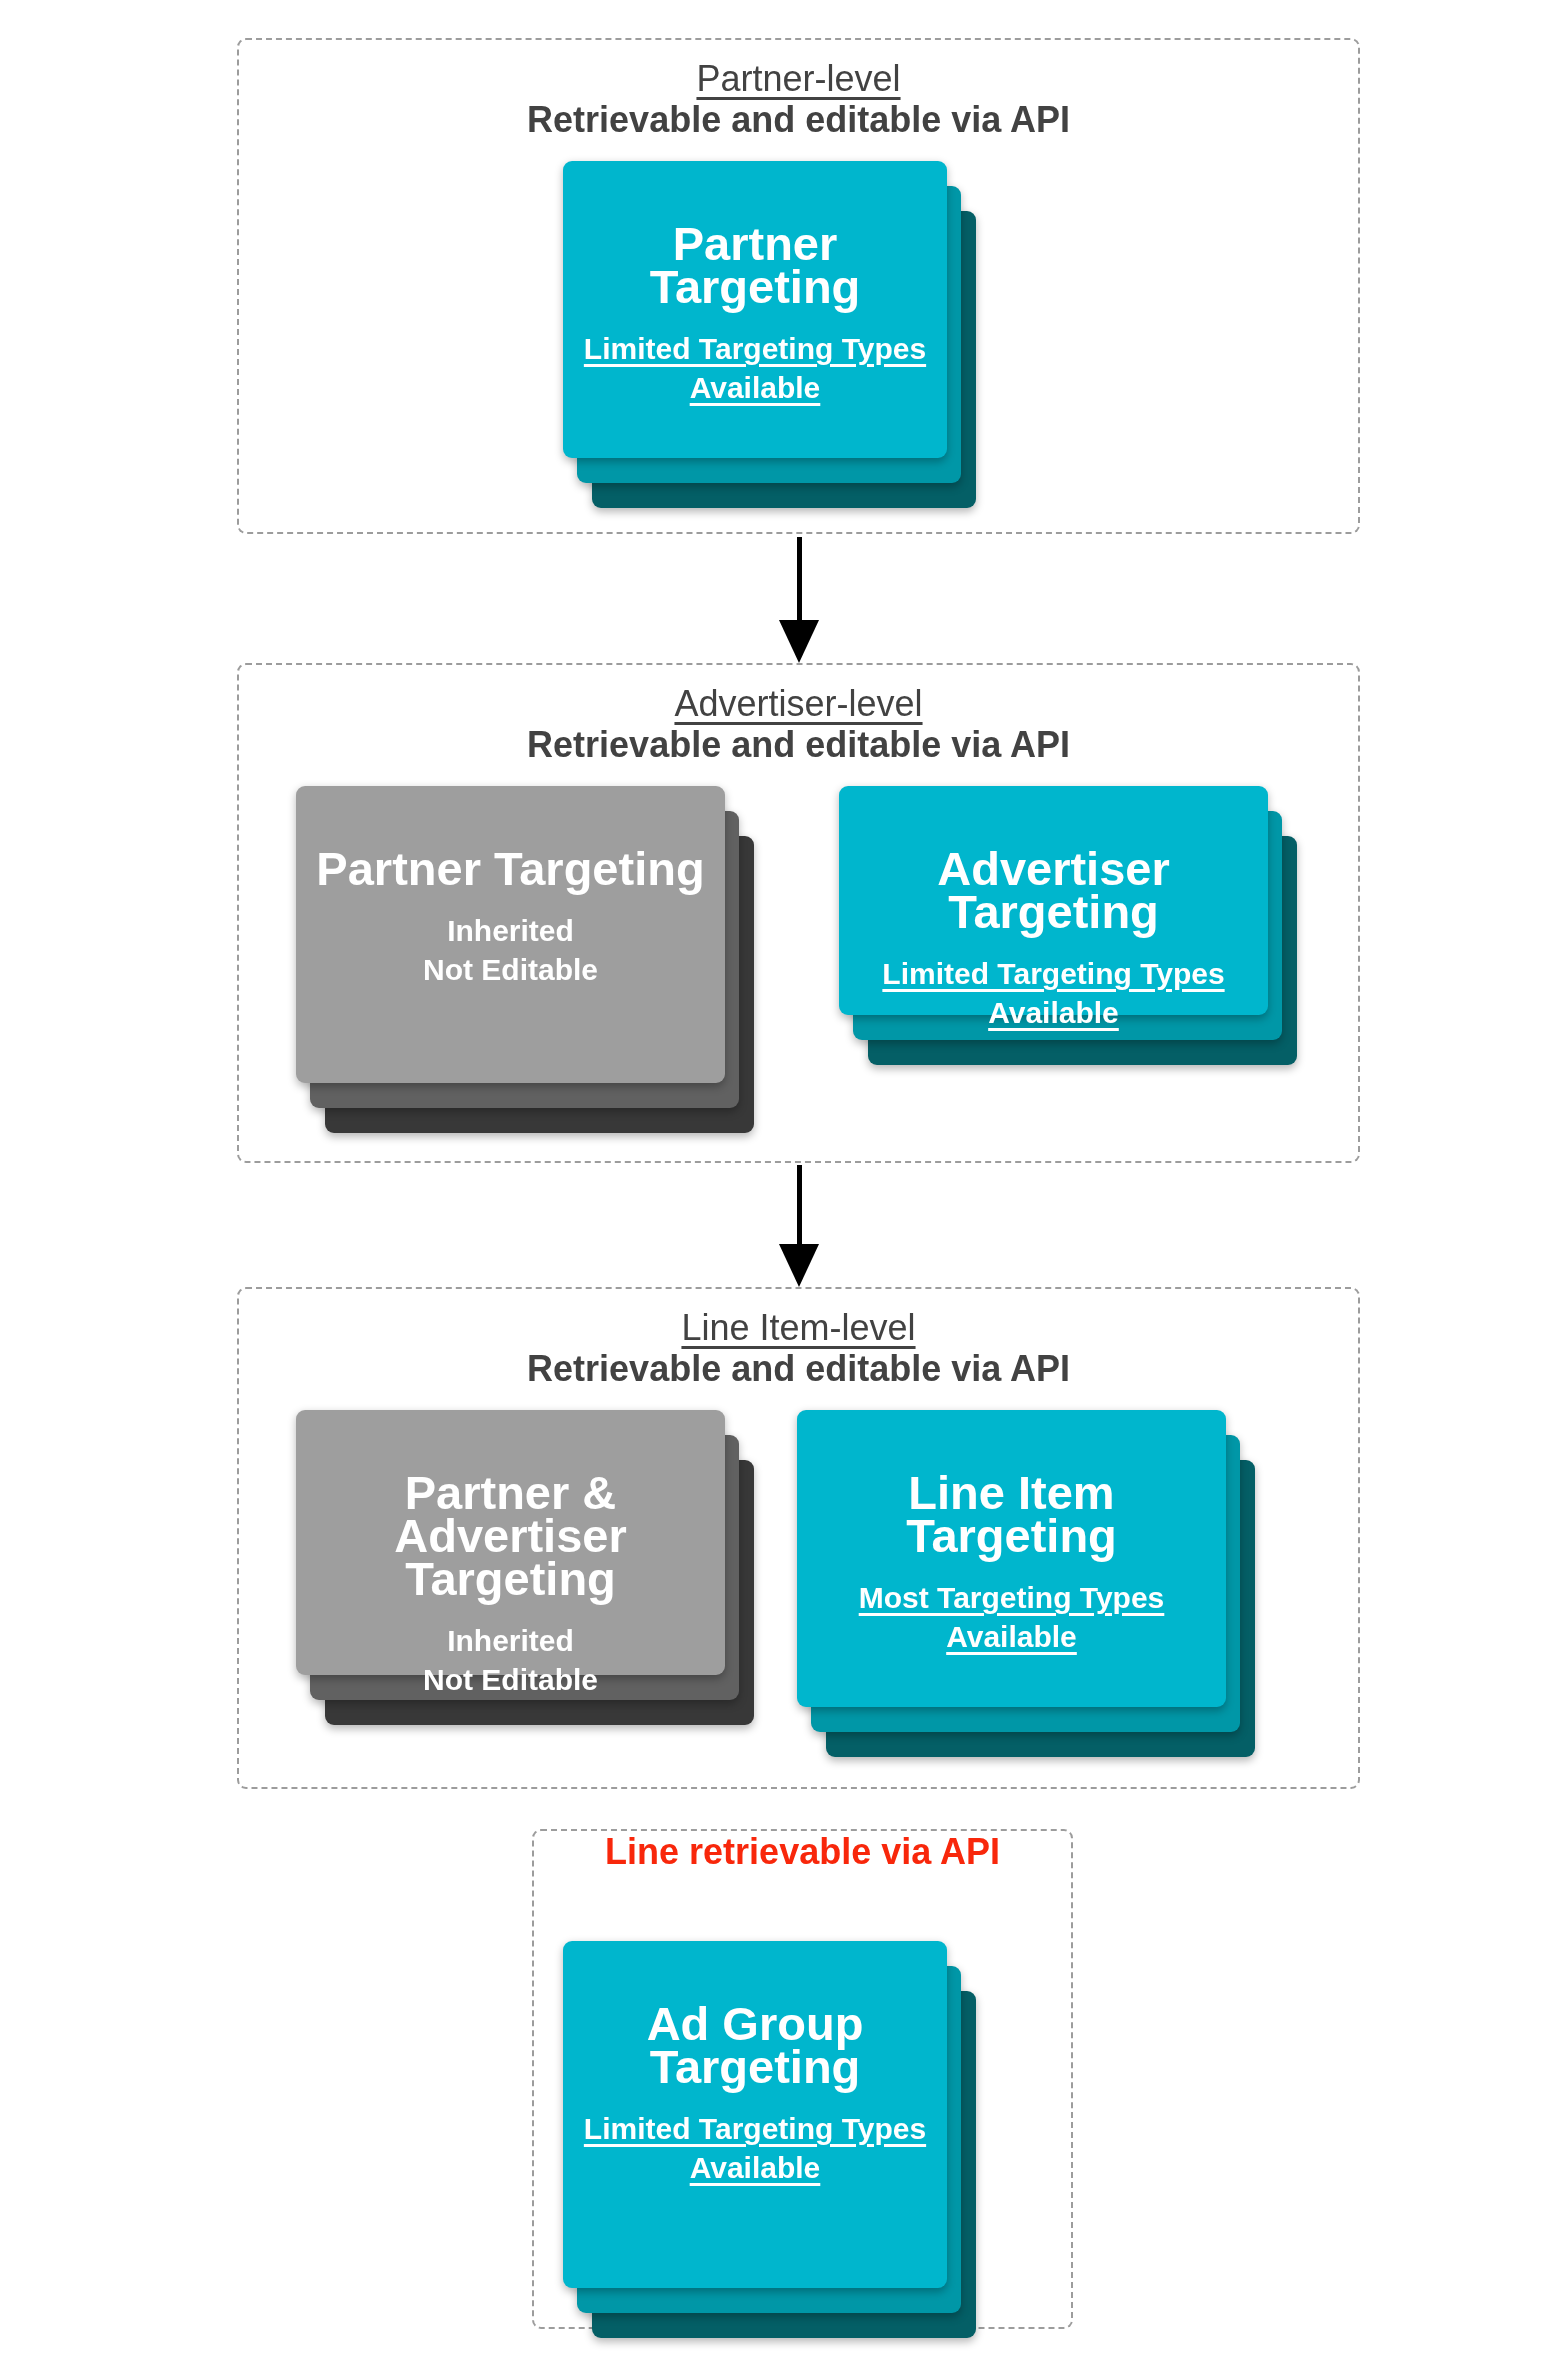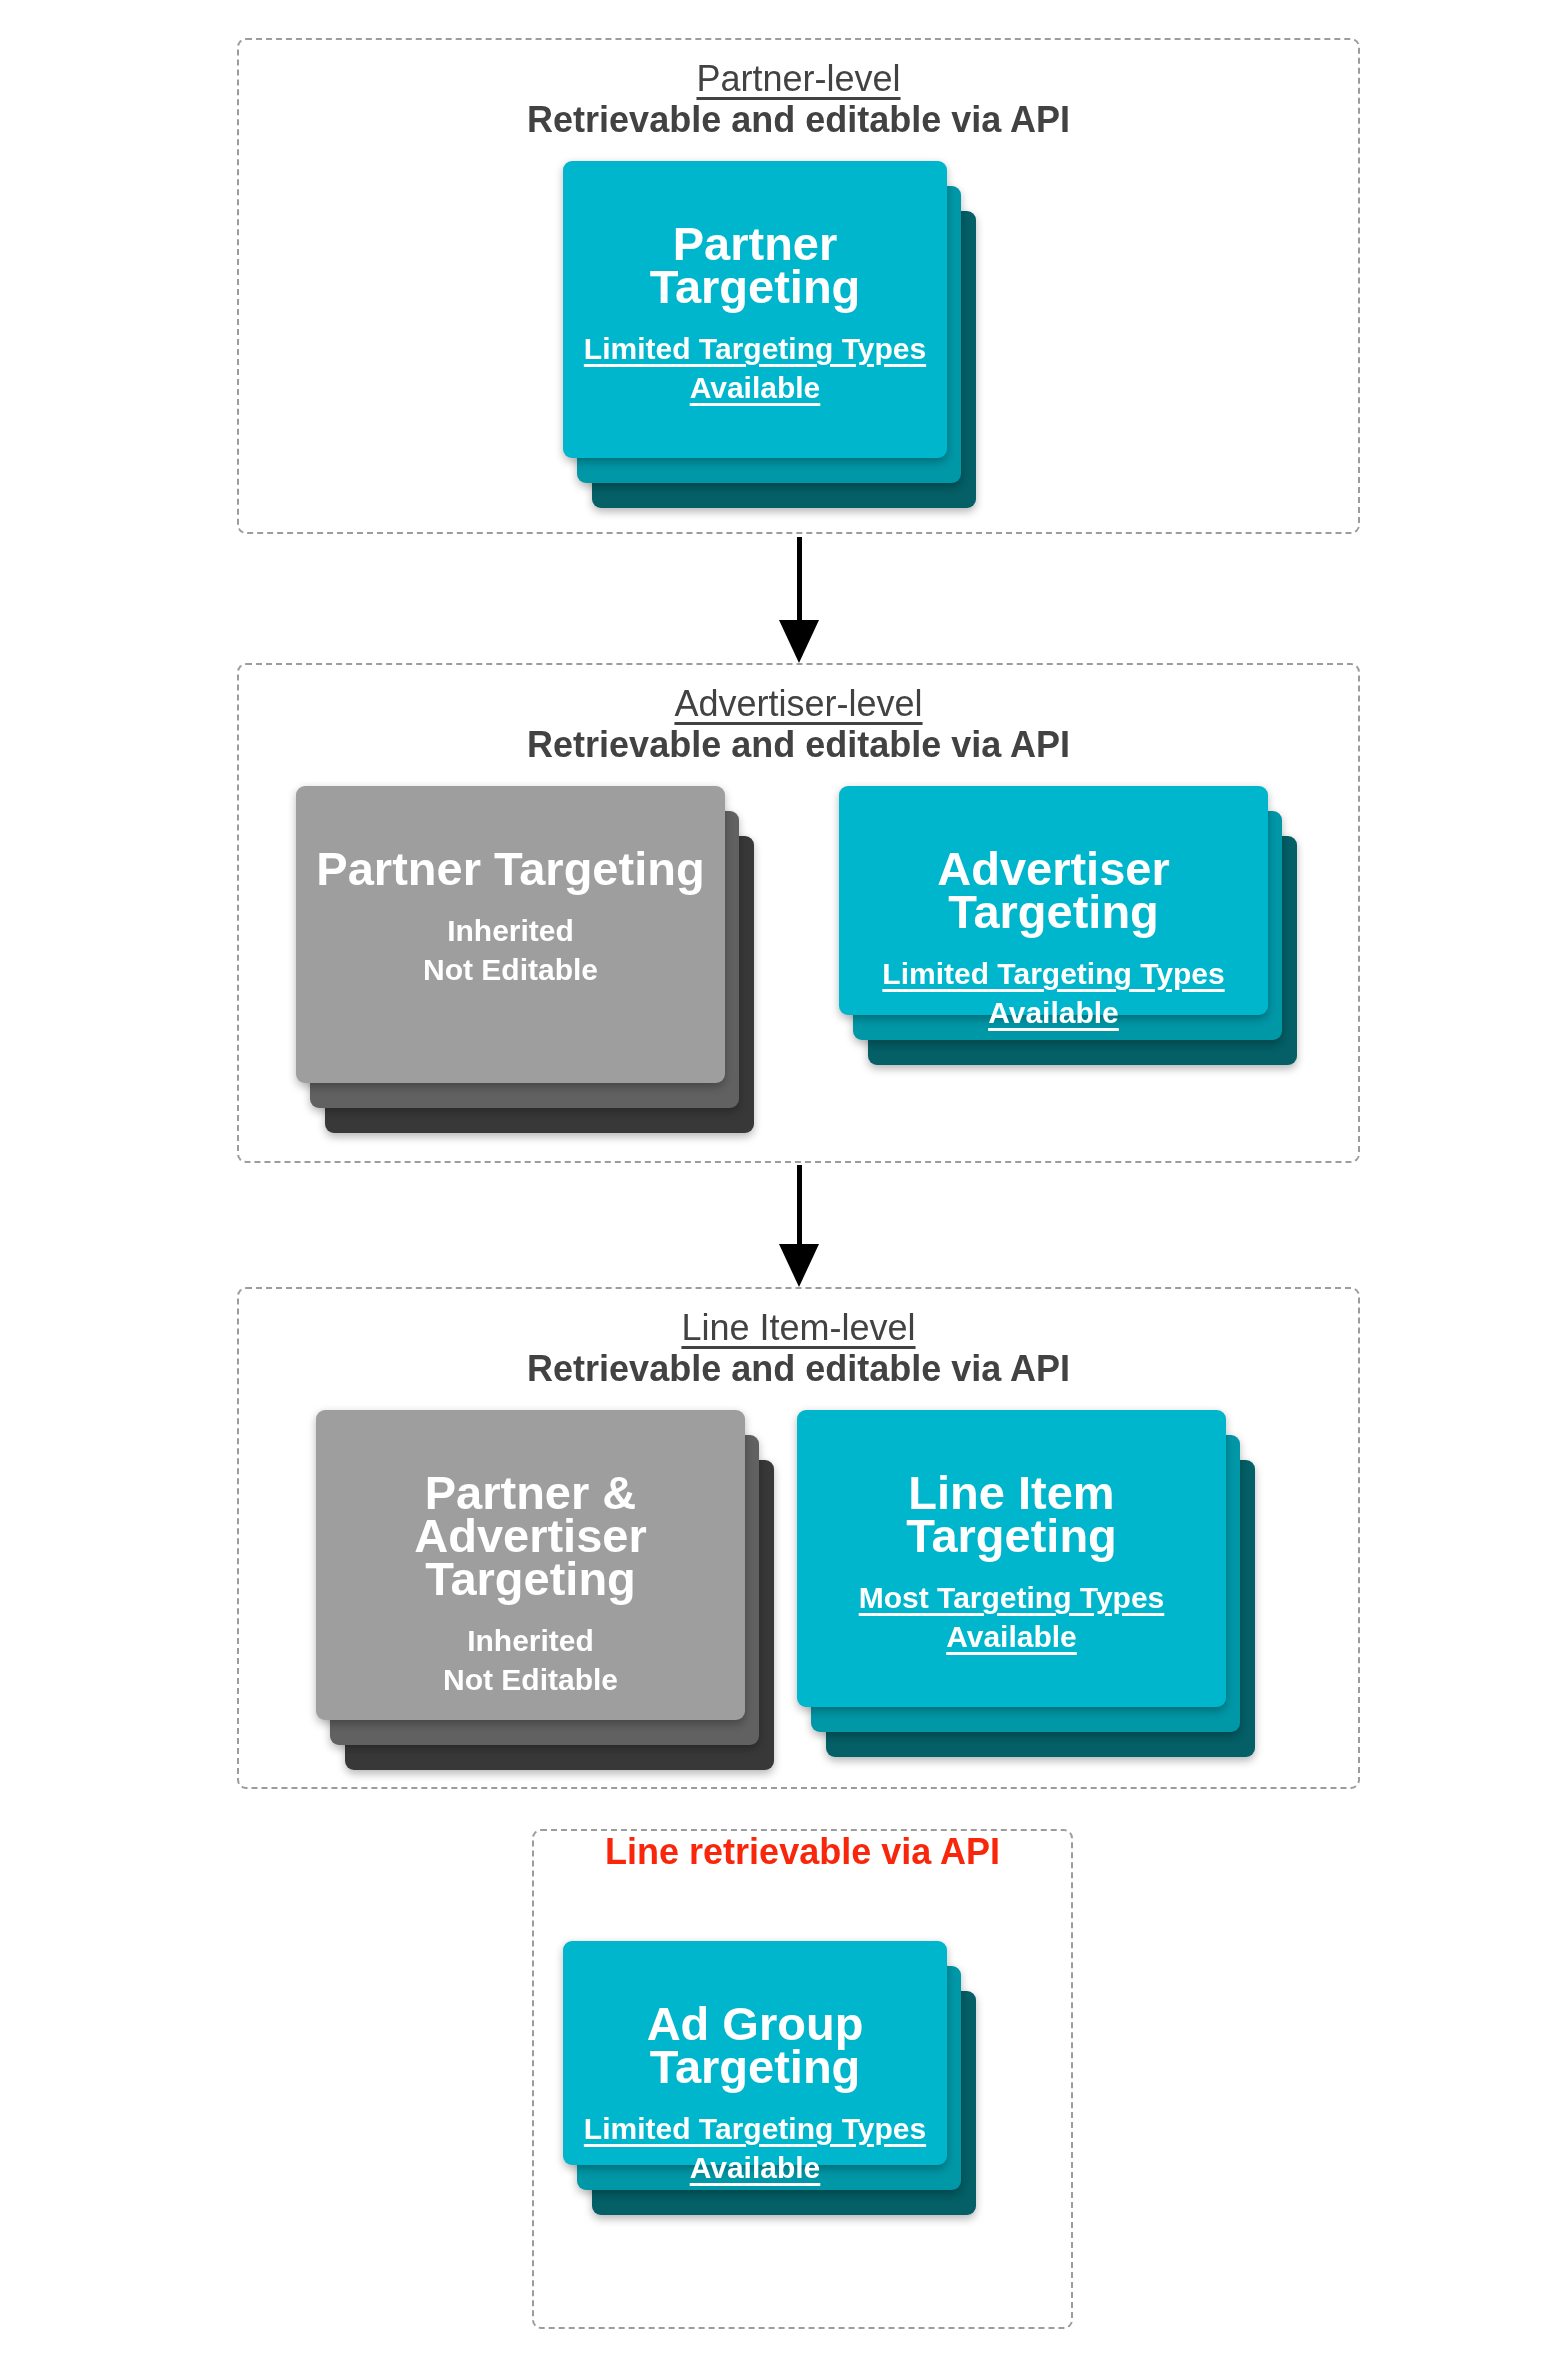--- a/index.html
+++ b/index.html
@@ -50,23 +50,23 @@
               border-top:43px solid var(--arrow);}
   #arrow-1 .arrow-line{left:797px;top:537px;height:87px;}
   #arrow-1 .arrow-head{left:779px;top:620px;}
   #arrow-2 .arrow-line{left:797px;top:1165px;height:82px;}
   #arrow-2 .arrow-head{left:779px;top:1244px;}
 
   
   #card-s1      {left:563px;top:161px; width:384px;height:297px;}
   #card-s2-gray {left:296px;top:786px; width:429px;height:297px;}
   #card-s2-cyan {left:839px;top:786px; width:429px;height:229px;}
-  #card-s3-gray {left:296px;top:1410px;width:429px;height:310px;margin-left:20px;}
+  #card-s3-gray {left:296px;top:1410px;width:429px;height:265px;}
   #card-s3-cyan {left:797px;top:1410px;width:429px;height:297px;}
-  #card-s4      {left:563px;top:1941px;width:384px;height:224px;}
+  #card-s4      {left:563px;top:1941px;width:384px;height:347px;}
 </style>
 </head>
 <body>
 
 <div class="canvas">
 
   <div class="section" id="sec-partner">
     <div class="sec-title">Partner-level</div>
     <div class="sec-sub">Retrievable and editable via API</div>
   </div>

